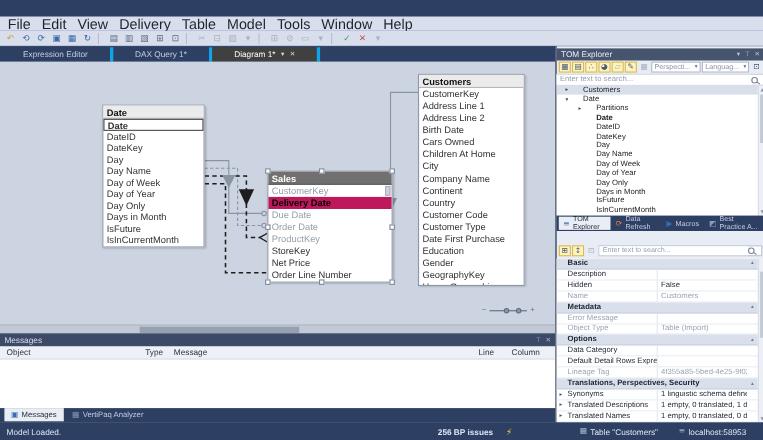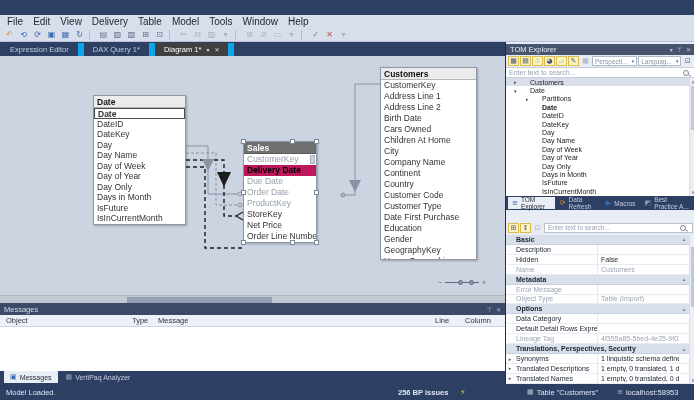--- a/index.html
+++ b/index.html
@@ -7,33 +7,33 @@
   .g{font-family:"DejaVu Sans",sans-serif}
   .abs{position:absolute}
   #stage{position:relative;width:694px;height:400px}
 
   
   #titlebar{left:0;top:0;width:694px;height:15px;background:#273753;color:#c3cddf;font-size:7.5px;display:flex;align-items:center;padding:0 4px;gap:4px}
   #app-icon{width:8px;height:8px;border-radius:50%;background:#3f8fd6;border:1px solid #79b6e8;flex:0 0 auto}
   #win-btns{margin-left:auto;display:flex;gap:10px;color:#a9b5cb;font-size:7px}
 
   
-  #menubar{left:0;top:15px;width:694px;height:13px;background:#d8deeb;display:flex;align-items:flex-start;font-size:10px;color:#1d2430;padding-left:2px}
+  #menubar{left:0;top:15px;width:694px;height:13px;background:#d8deeb;display:flex;align-items:flex-start;font-size:13px;color:#1d2430;padding-left:2px}
   #menubar .mi{padding:0 5px;line-height:13px}
 
   
   #toolbar{left:0;top:28px;width:694px;height:14px;background:#d8deeb;border-bottom:1px solid #b9c2d4;display:flex;align-items:center;padding-left:3px;gap:1px}
   .tbi{width:13px;height:12px;display:flex;align-items:center;justify-content:center;font-size:8px;font-family:"DejaVu Sans",sans-serif}
   .tbi[data-color="gold"]{color:#c9a227}.tbi[data-color="blue"]{color:#3c68ad}.tbi[data-color="slate"]{color:#5a6a85}
   .tbi[data-color="dim"]{color:#aab2c0}.tbi[data-color="green"]{color:#3f9d4f}.tbi[data-color="red"]{color:#c0504d}
   .tbi[data-kind="sep"]{width:5px;height:10px;border-left:1px solid #b6becd;margin:0 2px}
 
   
   #doctabs{left:0;top:42px;width:694px;height:14px;background:#2d3f63;display:flex;align-items:flex-end;padding-left:1px}
-  .dtab{height:13px;display:flex;align-items:center;padding:0 9px;font-size:7.5px;color:#c3cddf;gap:5px;border-right:6px solid #0ea5e9}
+  .dtab{height:13px;display:flex;align-items:center;padding:0 20px;font-size:7.5px;color:#c3cddf;gap:5px;border-right:3px solid #0ea5e9}
   .dtab[data-state="active"]{background:#404040;color:#fff}
   .dtab .tg{font-size:6px;color:#d6dce8;font-family:"DejaVu Sans",sans-serif}
 
   
   #canvas{left:0;top:56px;width:505px;height:247px;background:#ccd4e1;overflow:hidden}
   #rels{position:absolute;left:0;top:0}
   .dg-table{position:absolute;background:#fff;border:1px solid #8f98a8;box-shadow:1px 1px 2px rgba(0,0,0,.25)}
   .dg-head{height:12px;line-height:12px;font-size:8.5px;font-weight:bold;padding-left:3px;background:#ebebeb;color:#111;border-bottom:1px solid #b5b5b5;white-space:nowrap;overflow:hidden}
   .dg-table[data-theme="dark"] .dg-head{background:#707070;color:#fff;border-bottom:1px solid #5a5a5a}
   .dg-row{height:11px;line-height:11px;font-size:8.5px;color:#333;padding-left:3px;white-space:nowrap;overflow:hidden}
@@ -235,21 +235,21 @@
           <div class="dg-row" data-variant="normal">Customer Code</div>
           <div class="dg-row" data-variant="normal">Customer Type</div>
           <div class="dg-row" data-variant="normal">Date First Purchase</div>
           <div class="dg-row" data-variant="normal">Education</div>
           <div class="dg-row" data-variant="normal">Gender</div>
           <div class="dg-row" data-variant="normal">GeographyKey</div>
           <div class="dg-row" data-variant="normal">Home Ownership</div>
       </div>
     </div>
 
-    <div id="dg-sales" class="dg-table" style="left:243px;top:85px;width:74px" data-theme="dark">
+    <div id="dg-sales" class="dg-table" style="left:243px;top:99px;width:114px" data-theme="dark">
       <div class="dg-head">Sales</div>
       <div>
         <div class="dg-row" data-variant="dim">CustomerKey</div>
           <div class="dg-row" data-variant="selected">Delivery Date</div>
           <div class="dg-row" data-variant="dim">Due Date</div>
           <div class="dg-row" data-variant="dim">Order Date</div>
           <div class="dg-row" data-variant="dim">ProductKey</div>
           <div class="dg-row" data-variant="normal">StoreKey</div>
           <div class="dg-row" data-variant="normal">Net Price</div>
           <div class="dg-row" data-variant="normal">Order Line Number</div>

